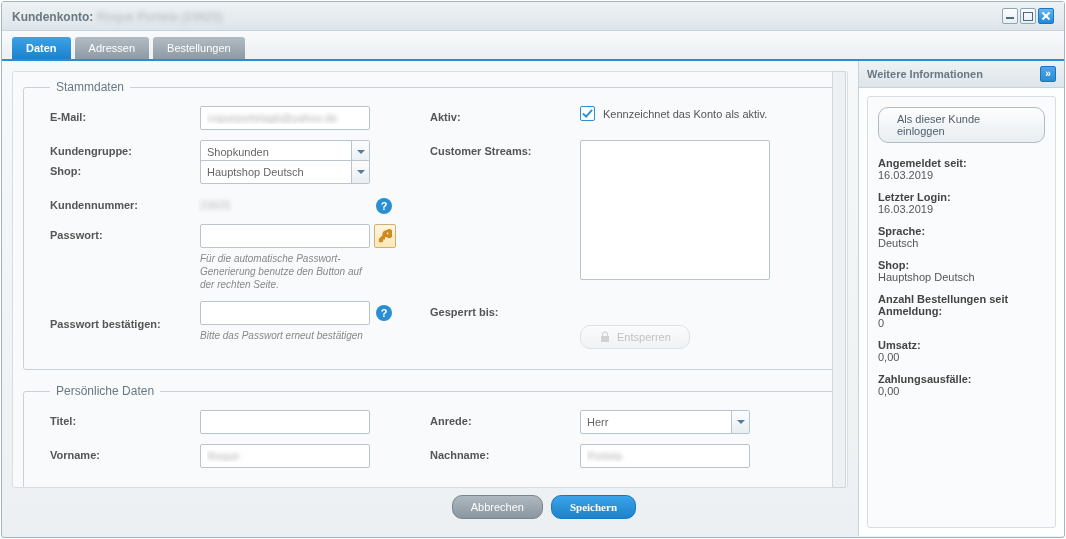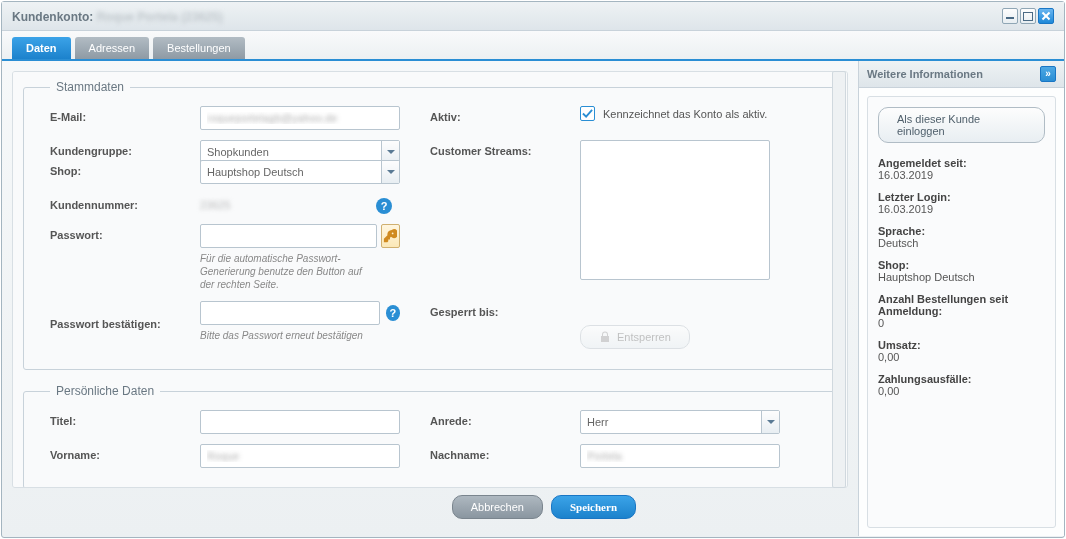--- a/index.html
+++ b/index.html
@@ -22,21 +22,21 @@
 .tab.inactive { background: linear-gradient(to bottom, #b2bcc4, #8e9aa4); }
 .body { display: flex; height: calc(100% - 60px); }
 .main { flex: 1; padding: 10px 10px 0 10px; position: relative; }
 .scroll-area { height: calc(100% - 48px); overflow-y: auto; border: 1px solid #d8dfe4; background: #f9fafb; border-radius: 3px; padding: 8px 10px; }
 fieldset { border: 1px solid #c8d2da; border-radius: 3px; margin-bottom: 14px; padding: 12px 26px 10px; position: relative; }
 legend { color: #6a7883; font-size: 12px; padding: 0 6px; background: #f9fafb; }
 .row { display: flex; align-items: flex-start; margin-bottom: 10px; }
 .col { flex: 1; display: flex; align-items: flex-start; }
 .lbl { width: 150px; font-weight: bold; color: #555; padding-top: 5px; font-size: 11px; }
 .fieldwrap { flex: 1; max-width: 200px; position: relative; }
-input[type=text], input[type=password], .select { width: 200px; height: 24px; border: 1px solid #b8c5cf; border-radius: 2px; padding: 0 6px; font-size: 11px; color: #666; background: #fff; }
+input[type=text], input[type=password], .select { width: 170px; height: 24px; border: 1px solid #b8c5cf; border-radius: 2px; padding: 0 6px; font-size: 11px; color: #666; background: #fff; }
 .select { display: flex; align-items: center; justify-content: space-between; cursor: pointer; padding-right: 0; }
 .select-trigger { width: 18px; height: 22px; border-left: 1px solid #b8c5cf; background: linear-gradient(to bottom, #fdfdfd, #e8eef2); display: flex; align-items: center; justify-content: center; }
 .chevron-down { width: 0; height: 0; border-left: 4px solid transparent; border-right: 4px solid transparent; border-top: 4px solid #5a7a94; }
 .help-icon { width: 16px; height: 16px; border-radius: 50%; background: #2a8ed4; color: #fff; font-weight: bold; font-size: 11px; display: inline-flex; align-items: center; justify-content: center; margin-left: 6px; margin-top: 4px; cursor: help; }
 .key-icon { width: 22px; height: 24px; border: 1px solid #d0b070; border-radius: 2px; background: linear-gradient(to bottom, #fff6e0, #fbe8b8); display: inline-flex; align-items: center; justify-content: center; margin-left: 4px; cursor: pointer; }
 .key-svg { width: 14px; height: 14px; }
 .helptext { font-style: italic; color: #888; font-size: 10px; margin-top: 4px; width: 170px; line-height: 1.3; }
 .cb { width: 15px; height: 15px; border: 1px solid #2a8ed4; border-radius: 2px; background: #fff; display: inline-flex; align-items: center; justify-content: center; margin-right: 8px; cursor: pointer; }
 .cb svg { width: 11px; height: 11px; }
 .cb-lbl { color: #555; font-size: 11px; }

